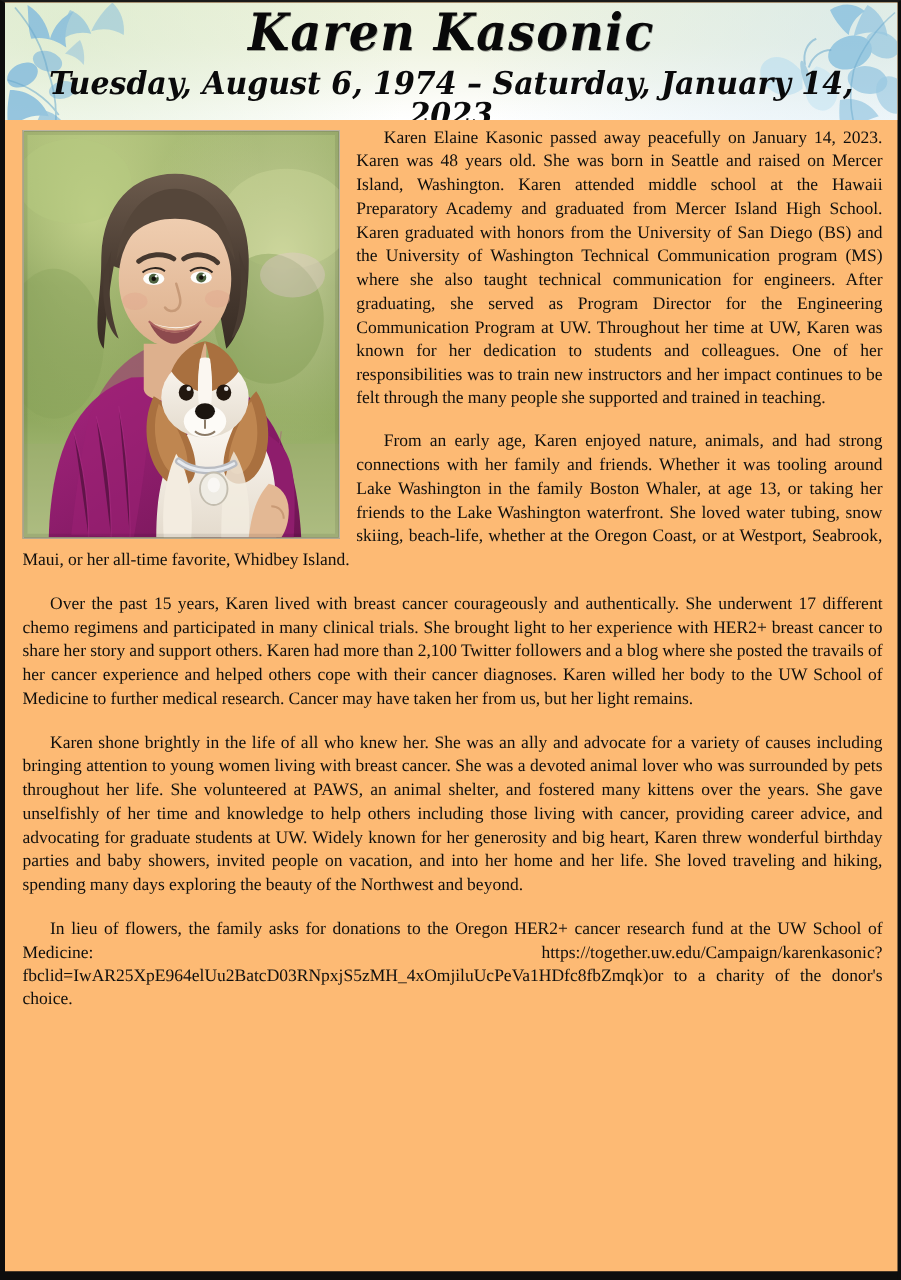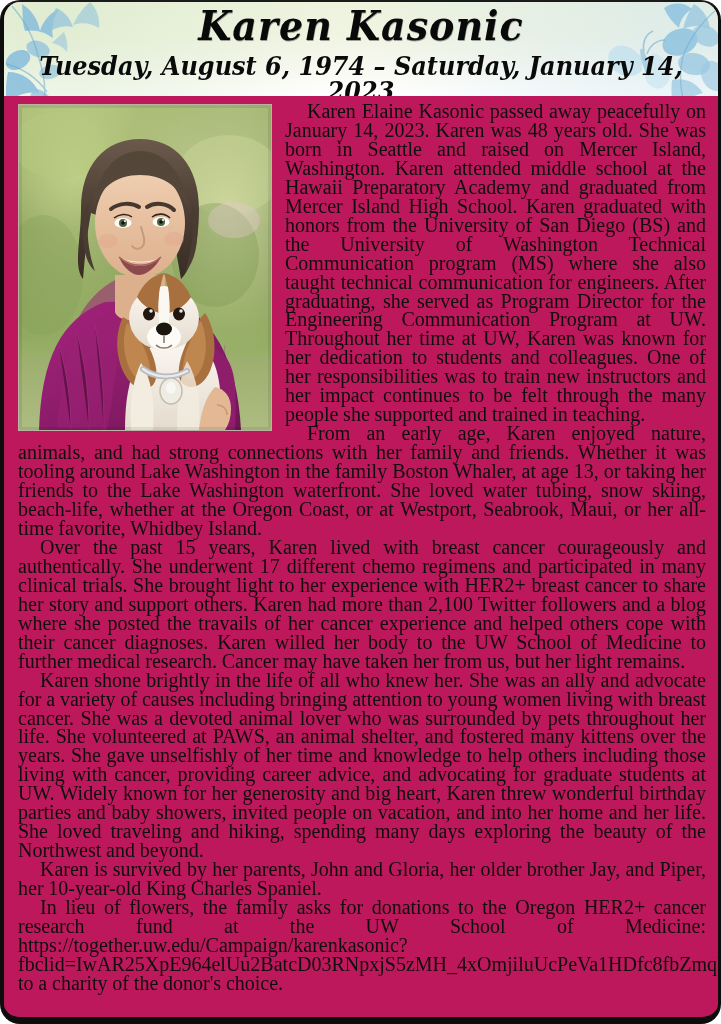--- a/index.html
+++ b/index.html
@@ -5,29 +5,28 @@
   html, body {
     margin: 0;
     padding: 0;
     background: #ffffff;
   }
   #page {
     position: relative;
     width: 721px;
     height: 1024px;
     overflow: hidden;
-    background: #be185d;
+    background: #fdba74;
     box-sizing: border-box;
     border-left: 4px solid #0d0d0d;
     border-right: 3px solid #0d0d0d;
     border-bottom: 7px solid #0d0d0d;
     border-top: 2px solid #1a1a1a;
     font-family: "Liberation Serif", "DejaVu Serif", serif;
     color: #100f0d;
-    border-radius: 20px;
   }
 
   
   .header {
     position: relative;
     height: 94px;
     background:
       linear-gradient(to bottom,
         #eef3de 0%,
         #f0f4e2 35%,
@@ -95,28 +94,28 @@
     position: relative;
     overflow: hidden;
     background: #6e7c4c;
   }
   .photo svg { display: block; width: 100%; height: 100%; }
 
   p.para {
     margin: 0;
     text-align: justify;
     text-justify: inter-word;
-    font-size: 20px;
+    font-size: 14px;
     line-height: 18.95px;
     text-indent: 22px;
     hyphens: auto;
     -webkit-hyphens: auto;
     word-spacing: -0.2px;
   }
-  p.para + p.para { margin-top: 0; }
+  p.para + p.para { margin-top: 16px; }
   .clearer { clear: both; height: 0; }
 </style>
 </head>
 <body>
 
 <div id="page">
 
   <div class="header">
     <div class="header-gradient-side"></div>
 
@@ -300,19 +299,18 @@
         <path d="M198 300c6 0 10 4 10 10" stroke="#c99a76" stroke-width="1.6" fill="none"></path>
 
         <rect width="252" height="325" fill="none" stroke="rgba(0,0,0,0.08)" stroke-width="6"></rect>
       </svg>
     </div>
 
     <p class="para">Karen Elaine Kasonic passed away peacefully on January 14, 2023. Karen was 48 years old. She was born in Seattle and raised on Mercer Island, Washington. Karen attended middle school at the Hawaii Preparatory Academy and graduated from Mercer Island High School. Karen graduated with honors from the University of San Diego (BS) and the University of Washington Technical Communication program (MS) where she also taught technical communication for engineers. After graduating, she served as Program Director for the Engineering Communication Program at UW. Throughout her time at UW, Karen was known for her dedication to students and colleagues. One of her responsibilities was to train new instructors and her impact continues to be felt through the many people she supported and trained in teaching.</p>
     <p class="para">From an early age, Karen enjoyed nature, animals, and had strong connections with her family and friends. Whether it was tooling around Lake Washington in the family Boston Whaler, at age 13, or taking her friends to the Lake Washington waterfront. She loved water tubing, snow skiing, beach-life, whether at the Oregon Coast, or at Westport, Seabrook, Maui, or her all-time favorite, Whidbey Island.</p>
     <p class="para">Over the past 15 years, Karen lived with breast cancer courageously and authentically. She underwent 17 different chemo regimens and participated in many clinical trials. She brought light to her experience with HER2+ breast cancer to share her story and support others. Karen had more than 2,100 Twitter followers and a blog where she posted the travails of her cancer experience and helped others cope with their cancer diagnoses. Karen willed her body to the UW School of Medicine to further medical research. Cancer may have taken her from us, but her light remains.</p>
     <p class="para">Karen shone brightly in the life of all who knew her. She was an ally and advocate for a variety of causes including bringing attention to young women living with breast cancer. She was a devoted animal lover who was surrounded by pets throughout her life. She volunteered at PAWS, an animal shelter, and fostered many kittens over the years. She gave unselfishly of her time and knowledge to help others including those living with cancer, providing career advice, and advocating for graduate students at UW. Widely known for her generosity and big heart, Karen threw wonderful birthday parties and baby showers, invited people on vacation, and into her home and her life. She loved traveling and hiking, spending many days exploring the beauty of the Northwest and beyond.</p>
-    <p class="para">Karen is survived by her parents, John and Gloria, her older brother Jay, and Piper, her 10-year-old King Charles Spaniel.</p>
     <p class="para">In lieu of flowers, the family asks for donations to the Oregon HER2+ cancer research fund at the UW School of Medicine: https://together.uw.edu/Campaign/karenkasonic?fbclid=IwAR25XpE964elUu2BatcD03RNpxjS5zMH_4xOmjiluUcPeVa1HDfc8fbZmqk)or to a charity of the donor's choice.</p>
 
     <div class="clearer"></div>
   </div>
 
 </div>
 
 </body></html>

